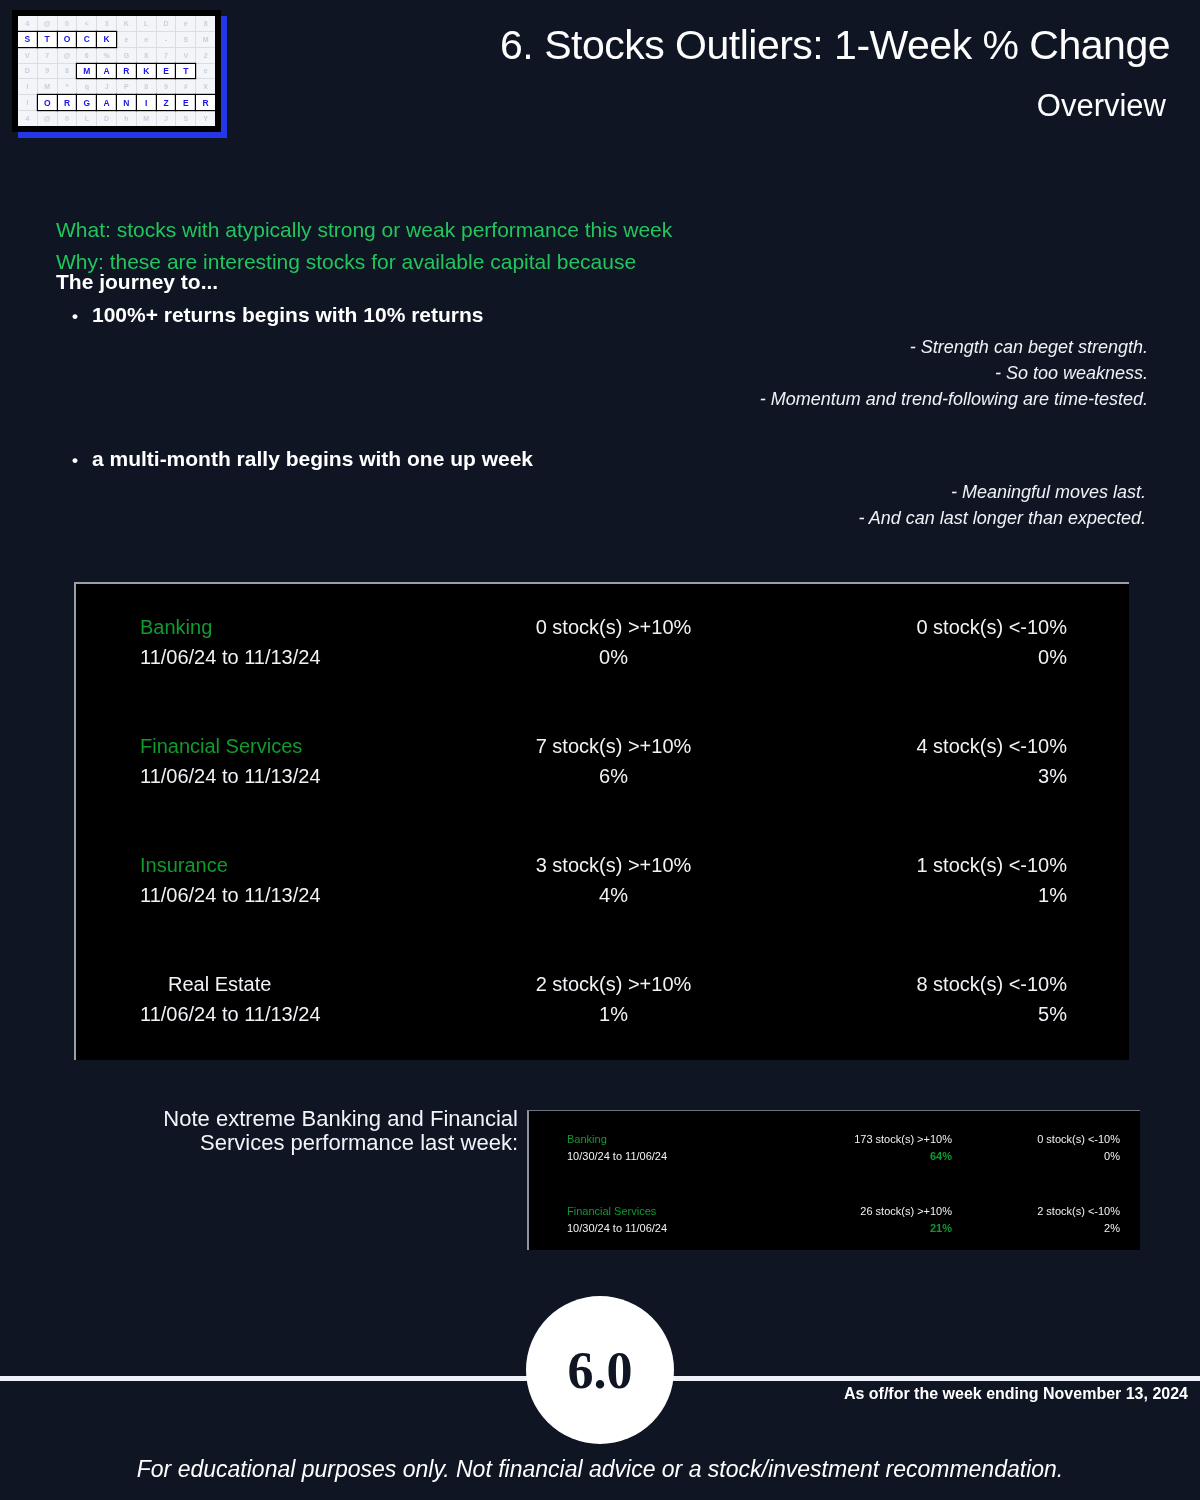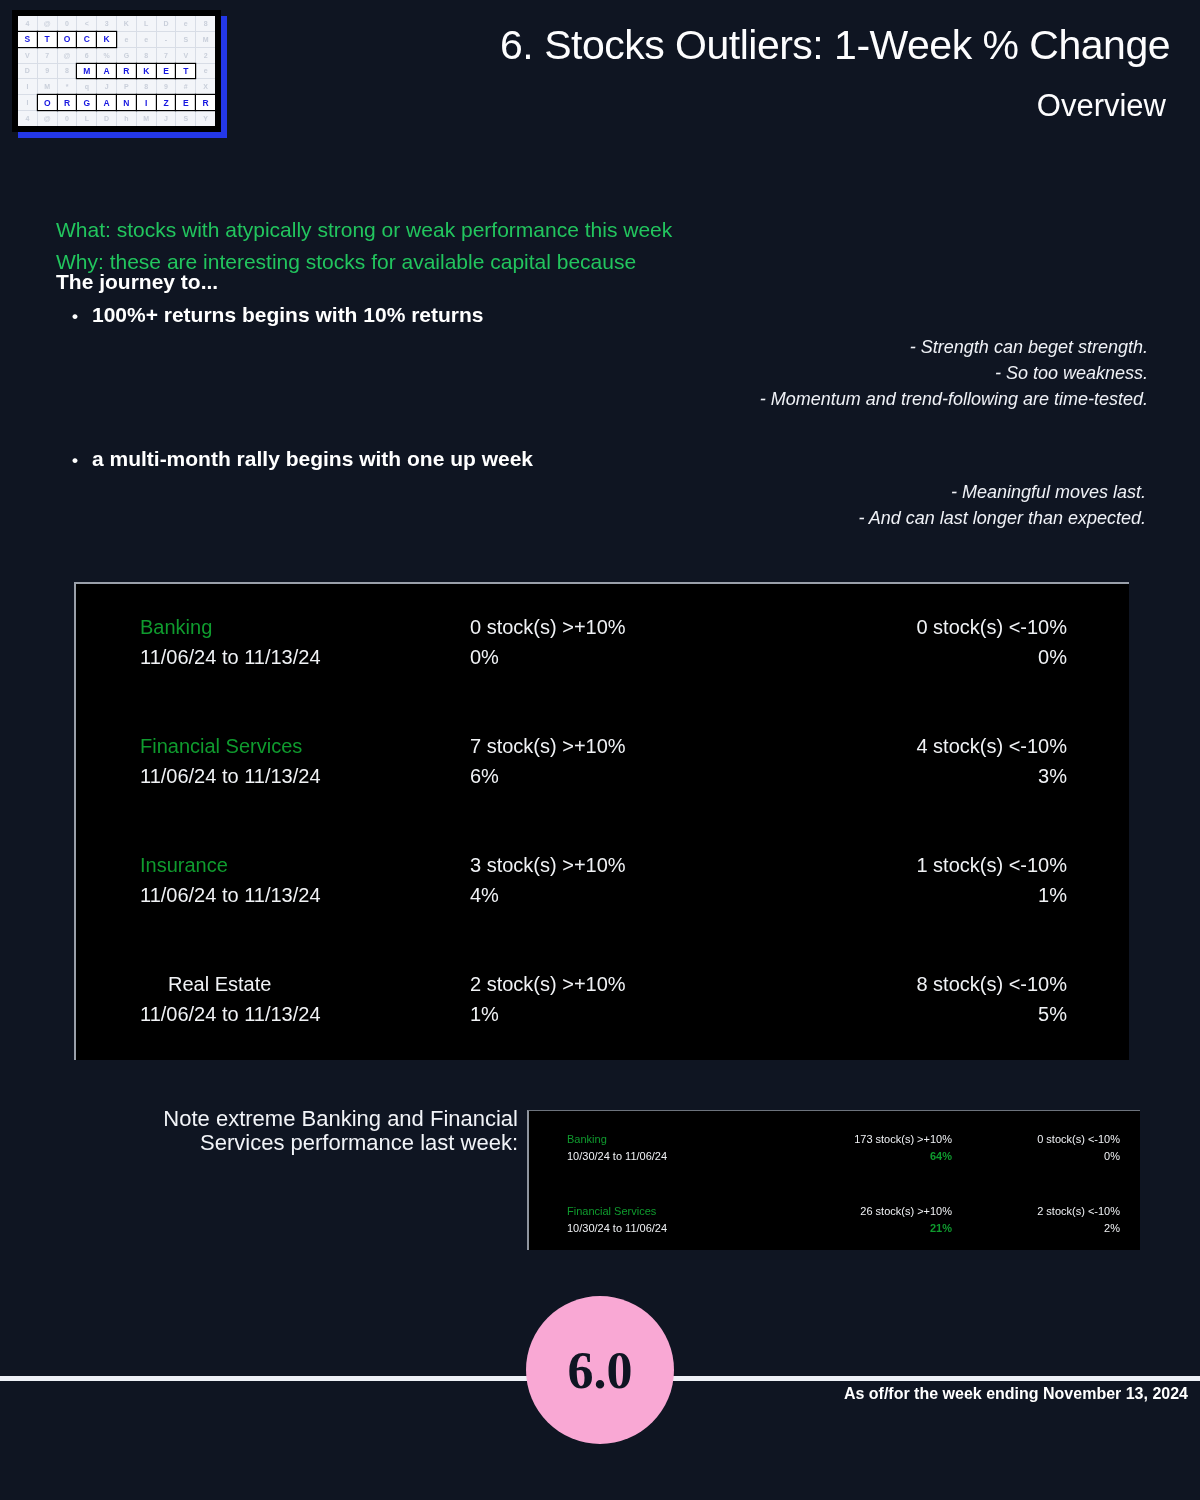--- a/index.html
+++ b/index.html
@@ -63,21 +63,21 @@
              font-size: 18px; font-style: italic; line-height: 26px; color: #f0f2f7; }
 
   
   .panel {
     position: absolute; left: 74px; top: 582px; width: 1055px; height: 478px;
     background: #000000; border-top: 2px solid #9aa0aa; border-left: 2px solid #9aa0aa;
   }
   .rows { position: absolute; left: 64px; top: 28px; right: 64px; }
   .row { height: 119px; position: relative; }
   .row .c1 { position: absolute; left: 0; top: 0; width: 330px; }
-  .row .c2 { position: absolute; left: 330px; top: 0; width: 287px; text-align: left; }
+  .row .c2 { position: absolute; left: 330px; top: 0; width: 287px; text-align: center; }
   .row .c3 { position: absolute; left: 660px; top: 0; width: 267px; text-align: right; }
   .line1 { font-size: 20px; line-height: 30px; white-space: nowrap; }
   .line2 { font-size: 20px; line-height: 30px; white-space: nowrap; }
   .sector-green { color: #0f9b2e; }
   .sector-white { color: #f0f2f5; margin-left: 28px; }
   .val-white { color: #f0f2f5; }
   .val-green { color: #0f9b2e; font-weight: bold; }
 
   
   .note-left {
@@ -93,21 +93,21 @@
   .inset-row .ic1 { position: absolute; left: 0; top: 0; width: 215px; }
   .inset-row .ic2 { position: absolute; left: 215px; top: 0; width: 170px; text-align: right; }
   .inset-row .ic3 { position: absolute; left: 400px; top: 0; width: 153px; text-align: right; }
   .iline { font-size: 11px; line-height: 17px; white-space: nowrap; }
   .iline.bold { font-weight: bold; }
 
   
   .rule { position: absolute; left: 0; top: 1376px; width: 1200px; height: 5px; background: #eef1f7; }
   .badge {
     position: absolute; left: 526px; top: 1296px; width: 148px; height: 148px;
-    background: #f9a8d4; border-radius: 50%;
+    background: #ffffff; border-radius: 50%;
     display: flex; align-items: center; justify-content: center;
     font-size: 52px; font-weight: bold; color: #0f1522;
     font-family: "Liberation Serif", serif;
   }
   .asof {
     position: absolute; right: 12px; top: 1385px;
     font-size: 16px; color: #ffffff; font-weight: bold; white-space: nowrap; margin-left: 8px;
   }
   .disclaimer {
     position: absolute; left: 0; right: 0; top: 1456px; text-align: center;
@@ -323,14 +323,15 @@
             <div class="iline val-white">2 stock(s) &lt;-10%</div>
             <div class="iline val-white">2%</div>
           </div>
         </div>
       </div>
   </div>
 
   <div class="rule"></div>
   <div class="badge">6.0</div>
   <div class="asof">As of/for the week ending November 13, 2024</div>
+  <div class="disclaimer">For educational purposes only. Not financial advice or a stock/investment recommendation.</div>
 
 </div>
 
 </body></html>

